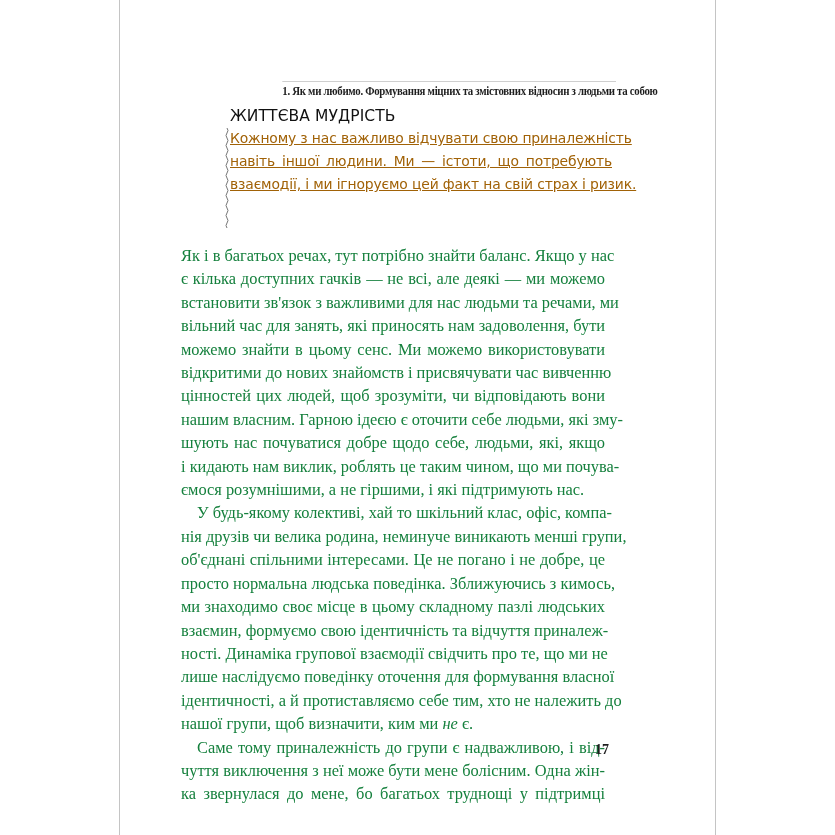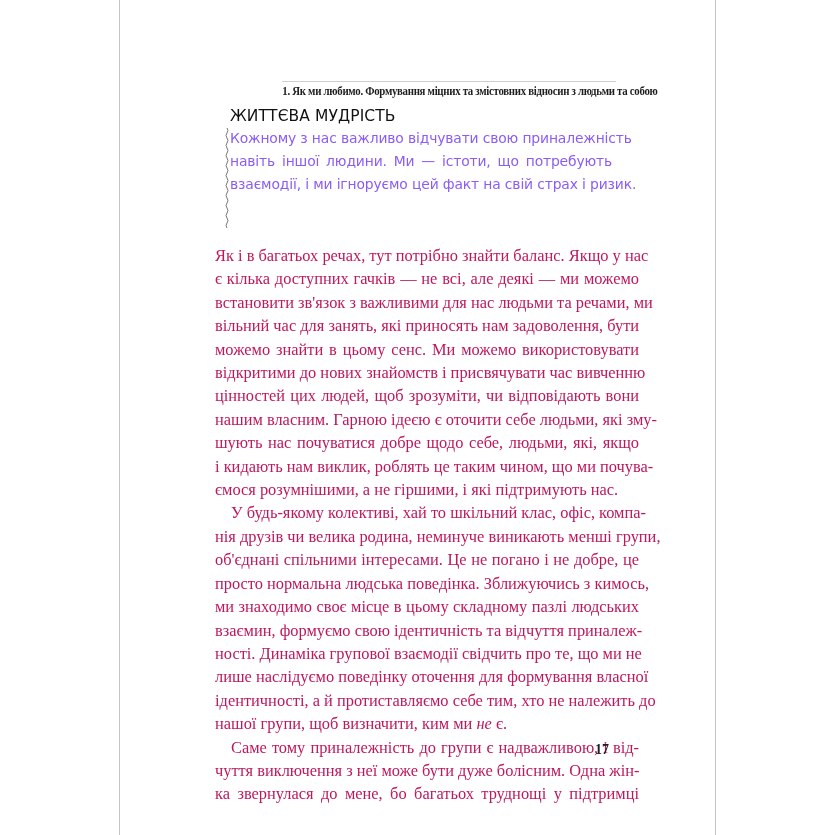--- a/index.html
+++ b/index.html
@@ -21,27 +21,27 @@
     position: absolute; left: 230px; top: 105px; width: 382px;
   }
   .callout-rule {
     position: absolute; left: 224px; top: 128px; width: 6px; height: 102px;
   }
   .callout-title {
     font-family: "DejaVu Sans", sans-serif; font-size: 15.5px; font-weight: normal;
     color: #111; letter-spacing: 0.1px; line-height: 22px; margin: 0;
   }
   .callout-text {
-    font-family: "DejaVu Sans", sans-serif; font-size: 13.9px; color: #8b5cf6;
-    line-height: 23px; text-align: justify; margin: 0; letter-spacing: -0.15px;
+    font-family: "DejaVu Sans", sans-serif; font-size: 13.9px; color: #a16207;
+    line-height: 23px; text-align: justify; margin: 0; letter-spacing: -0.15px; text-decoration: underline;
   }
   .callout-text .ln { display: block; text-align: justify; text-align-last: justify; white-space: nowrap; }
   .body-text {
-    position: absolute; left: 215px; top: 244px; width: 424px;
-    font-family: "Liberation Serif", serif; font-size: 16.4px; color: #be185d;
+    position: absolute; left: 181px; top: 244px; width: 424px;
+    font-family: "Liberation Serif", serif; font-size: 16.4px; color: #15803d;
     line-height: 23.4px;
   }
   .body-text .ln { display: block; text-align: justify; text-align-last: justify; white-space: nowrap; }
   .body-text .ln.last { text-align-last: left; }
   .body-text .ind { padding-left: 16px; }
   .page-number {
     position: absolute; left: 595px; top: 742px;
     font-family: "Liberation Serif", serif; font-size: 14px; font-weight: bold; color: #1e1e1e;
   }
   em { font-style: italic; }
@@ -90,18 +90,18 @@
     <span class="ln">просто нормальна людська поведінка. Зближуючись з кимось,</span>
     <span class="ln">ми знаходимо своє місце в цьому складному пазлі людських</span>
     <span class="ln">взаємин, формуємо свою ідентичність та відчуття приналеж-</span>
     <span class="ln">ності. Динаміка групової взаємодії свідчить про те, що ми не</span>
     <span class="ln">лише наслідуємо поведінку оточення для формування власної</span>
     <span class="ln">ідентичності, а й протиставляємо себе тим, хто не належить до</span>
     <span class="ln last"><span>нашої групи, щоб визначити, ким ми </span><em>не</em><span> є.</span></span>
   </div>
   <div>
     <span class="ln ind">Саме тому приналежність до групи є надважливою, і від-</span>
-    <span class="ln">чуття виключення з неї може бути дуже болісним. Одна жін-</span>
+    <span class="ln">чуття виключення з неї може бути мене болісним. Одна жін-</span>
     <span class="ln">ка звернулася до мене, бо багатьох труднощі у підтримці</span>
   </div>
 </div>
 
 <div class="page-number">17</div>
 
 </body></html>

